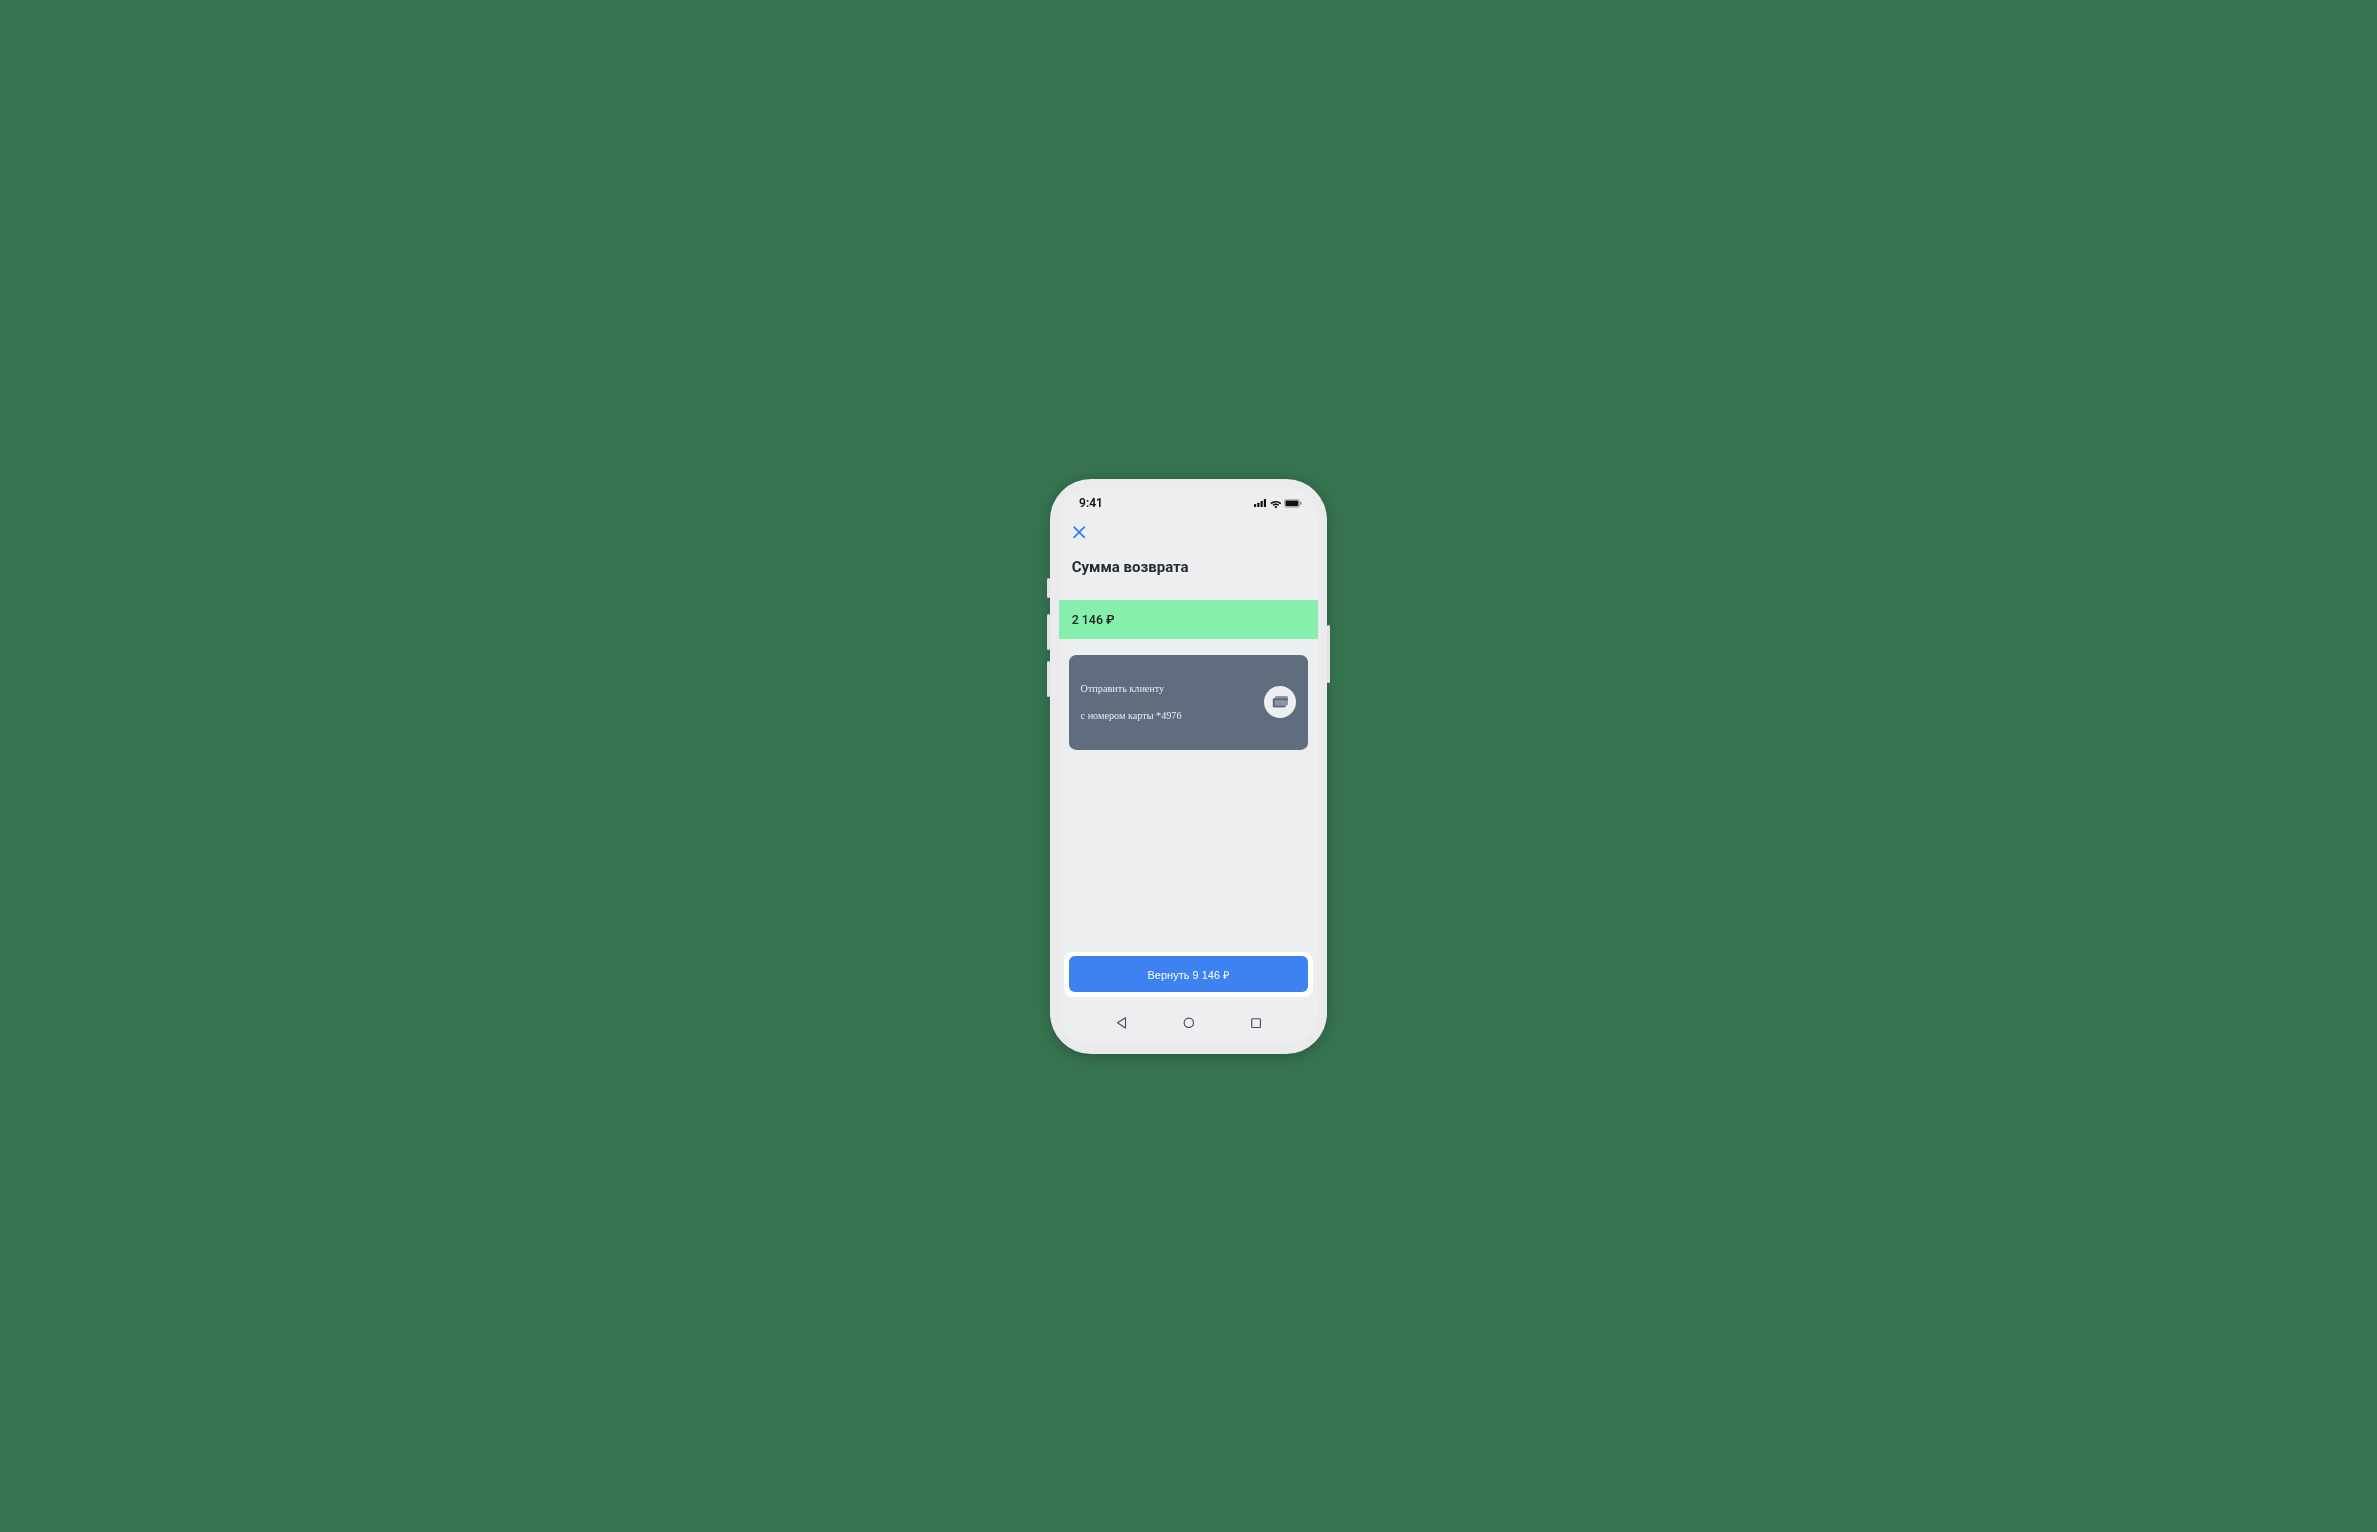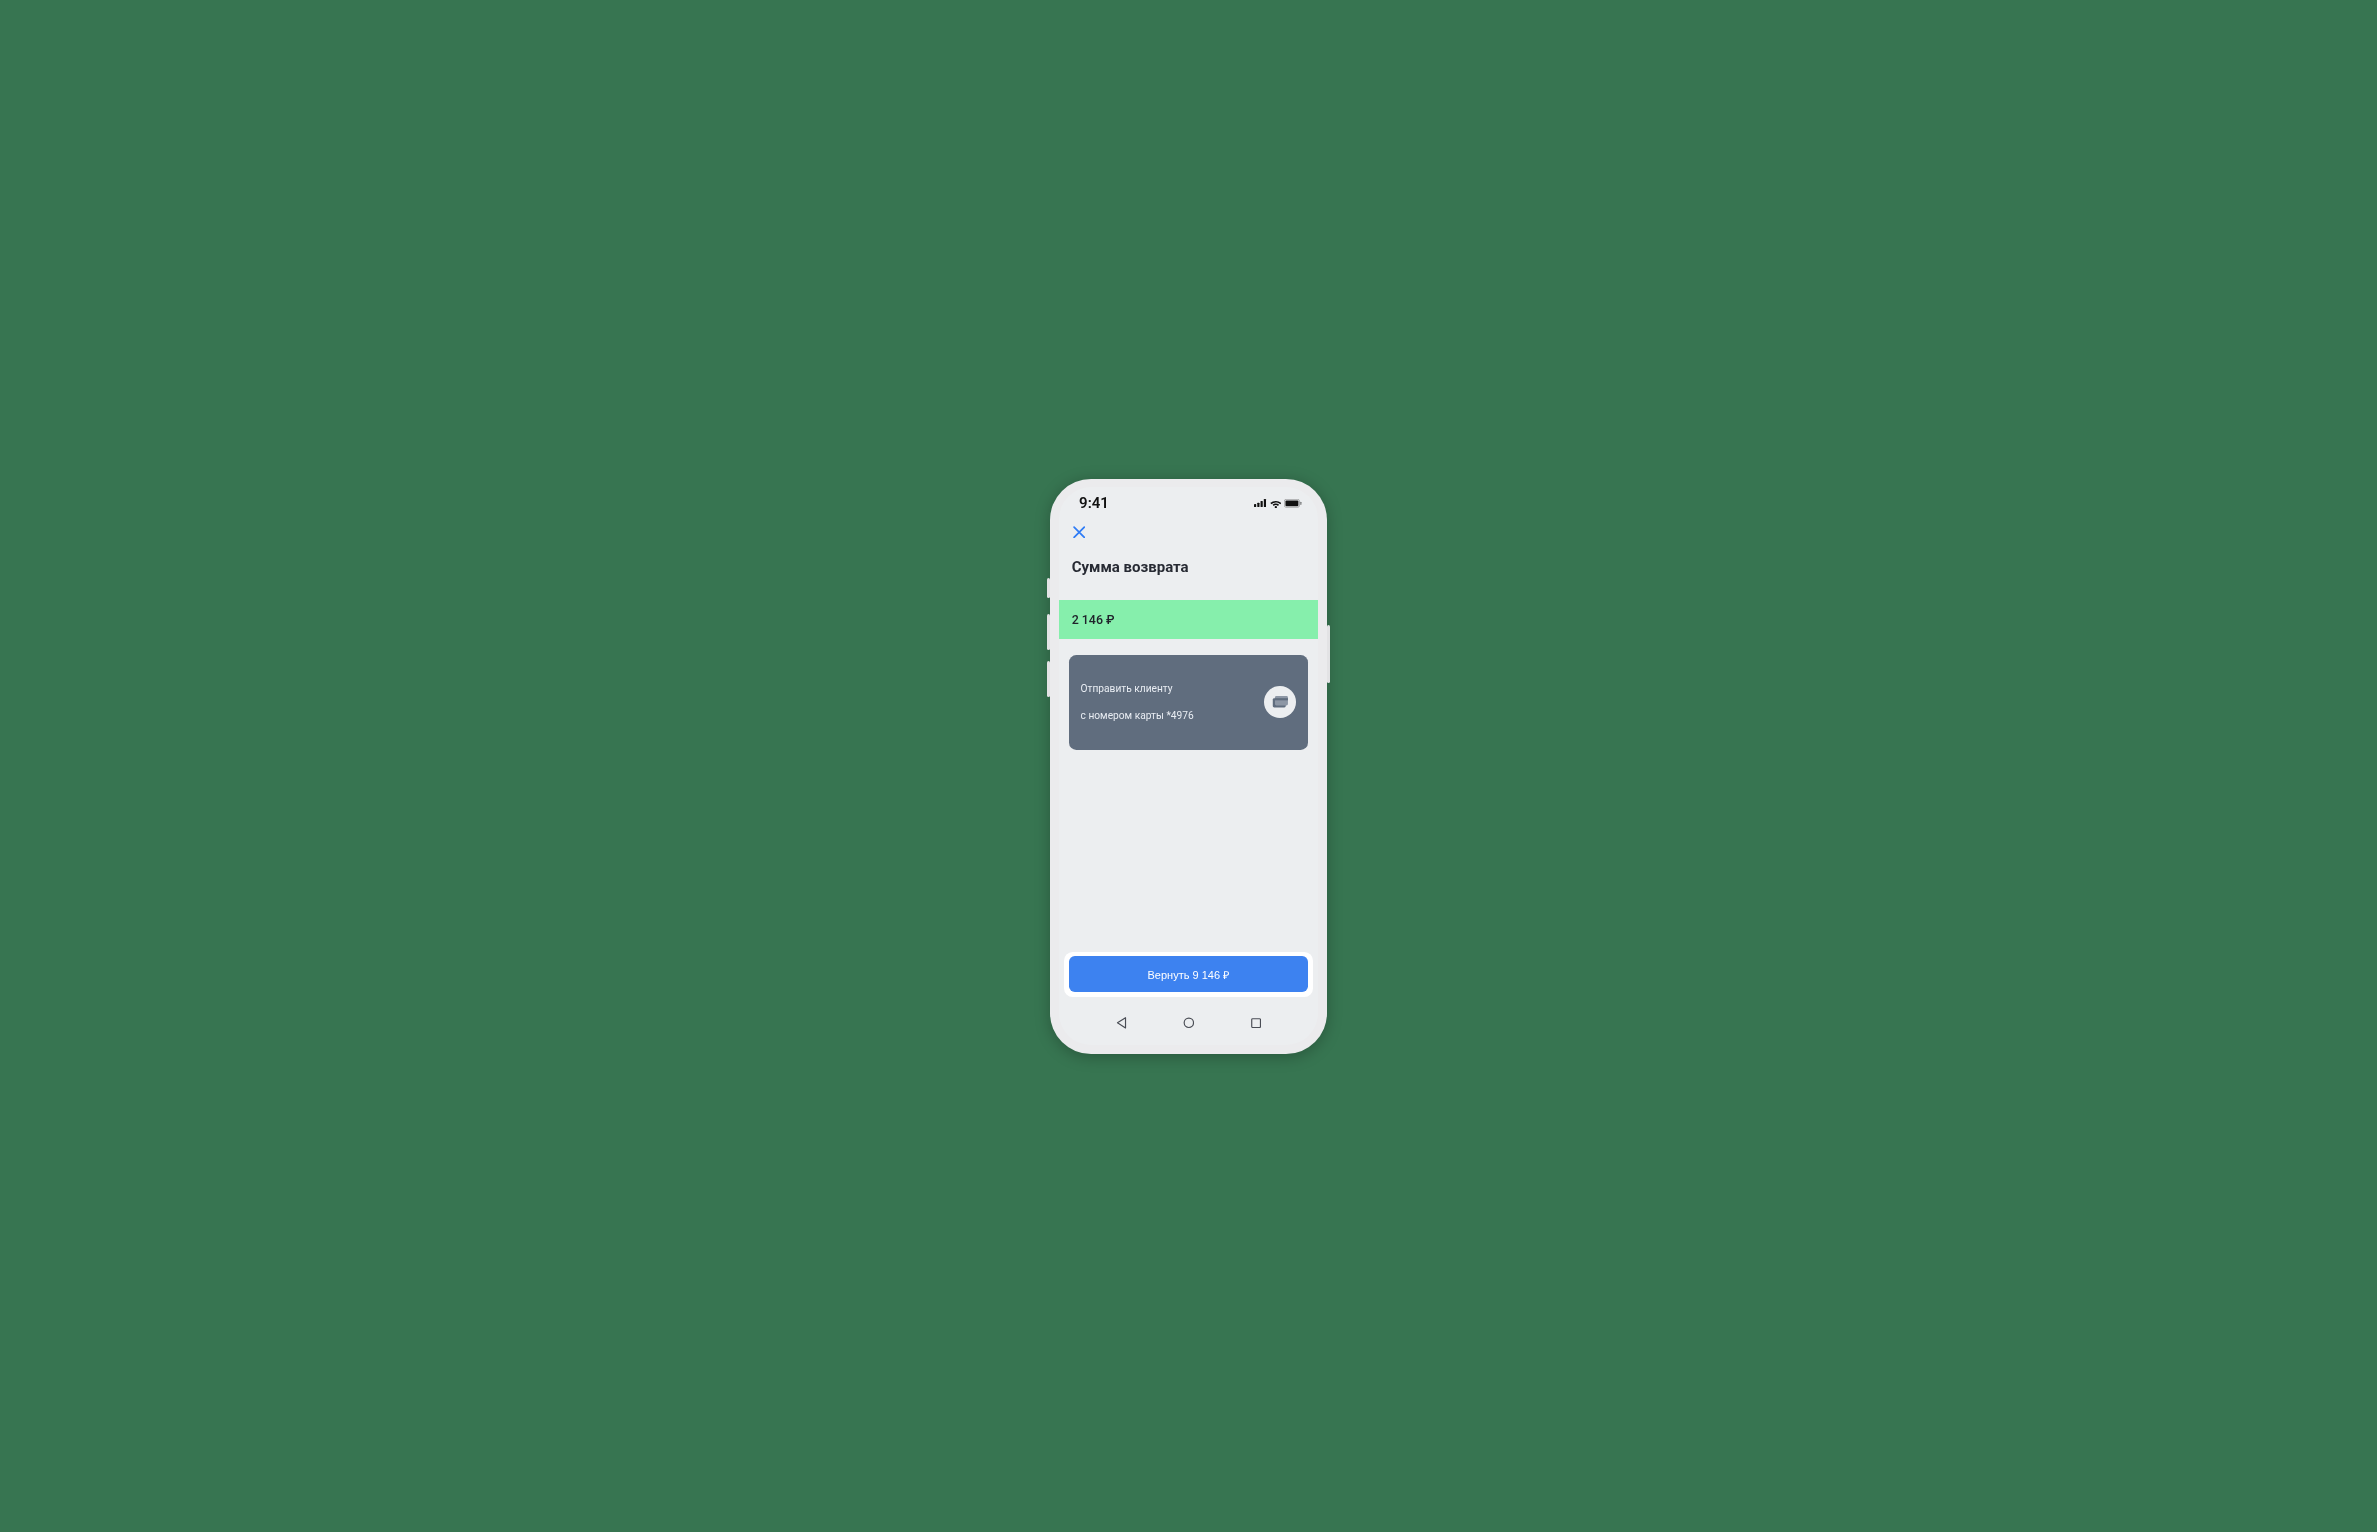--- a/index.html
+++ b/index.html
@@ -43,21 +43,21 @@
     position: relative;
   }
 
   
   .status-bar {
     height: 32px;
     display: flex;
     align-items: center;
     justify-content: space-between;
     padding: 0 16px 0 20.4px;
-    font-size: 15px;
+    font-size: 12px;
     font-weight: 600;
     color: #111;
   }
   .status-right { display: flex; align-items: center; gap: 2.9px; }
   .signal-icon, .wifi-icon, .battery-icon { display:inline-block; }
   .signal-icon svg, .wifi-icon svg, .battery-icon svg { display:block; }
 
   
   .nav-bar {
     padding: 2.9px 10.2px 0;
@@ -100,21 +100,21 @@
     background: #606d7e;
     border-radius: 7.3px;
     padding: 13px 11.7px;
     display: flex;
     align-items: center;
     justify-content: space-between;
     color: #e9edf3;
     font-size: 10.2px;
     line-height: 1.35;
   }
-  .recipient-text { white-space: pre-line; }
+  .recipient-text { white-space: pre-line; font-family: Liberation Serif, serif; }
   .recipient-icon {
     width: 32px; height: 32px;
     border-radius: 50%;
     background: #eceef0;
     display: flex; align-items: center; justify-content: center;
   }
 
   .spacer { flex: 1; }
 
   .primary-btn-wrap {

